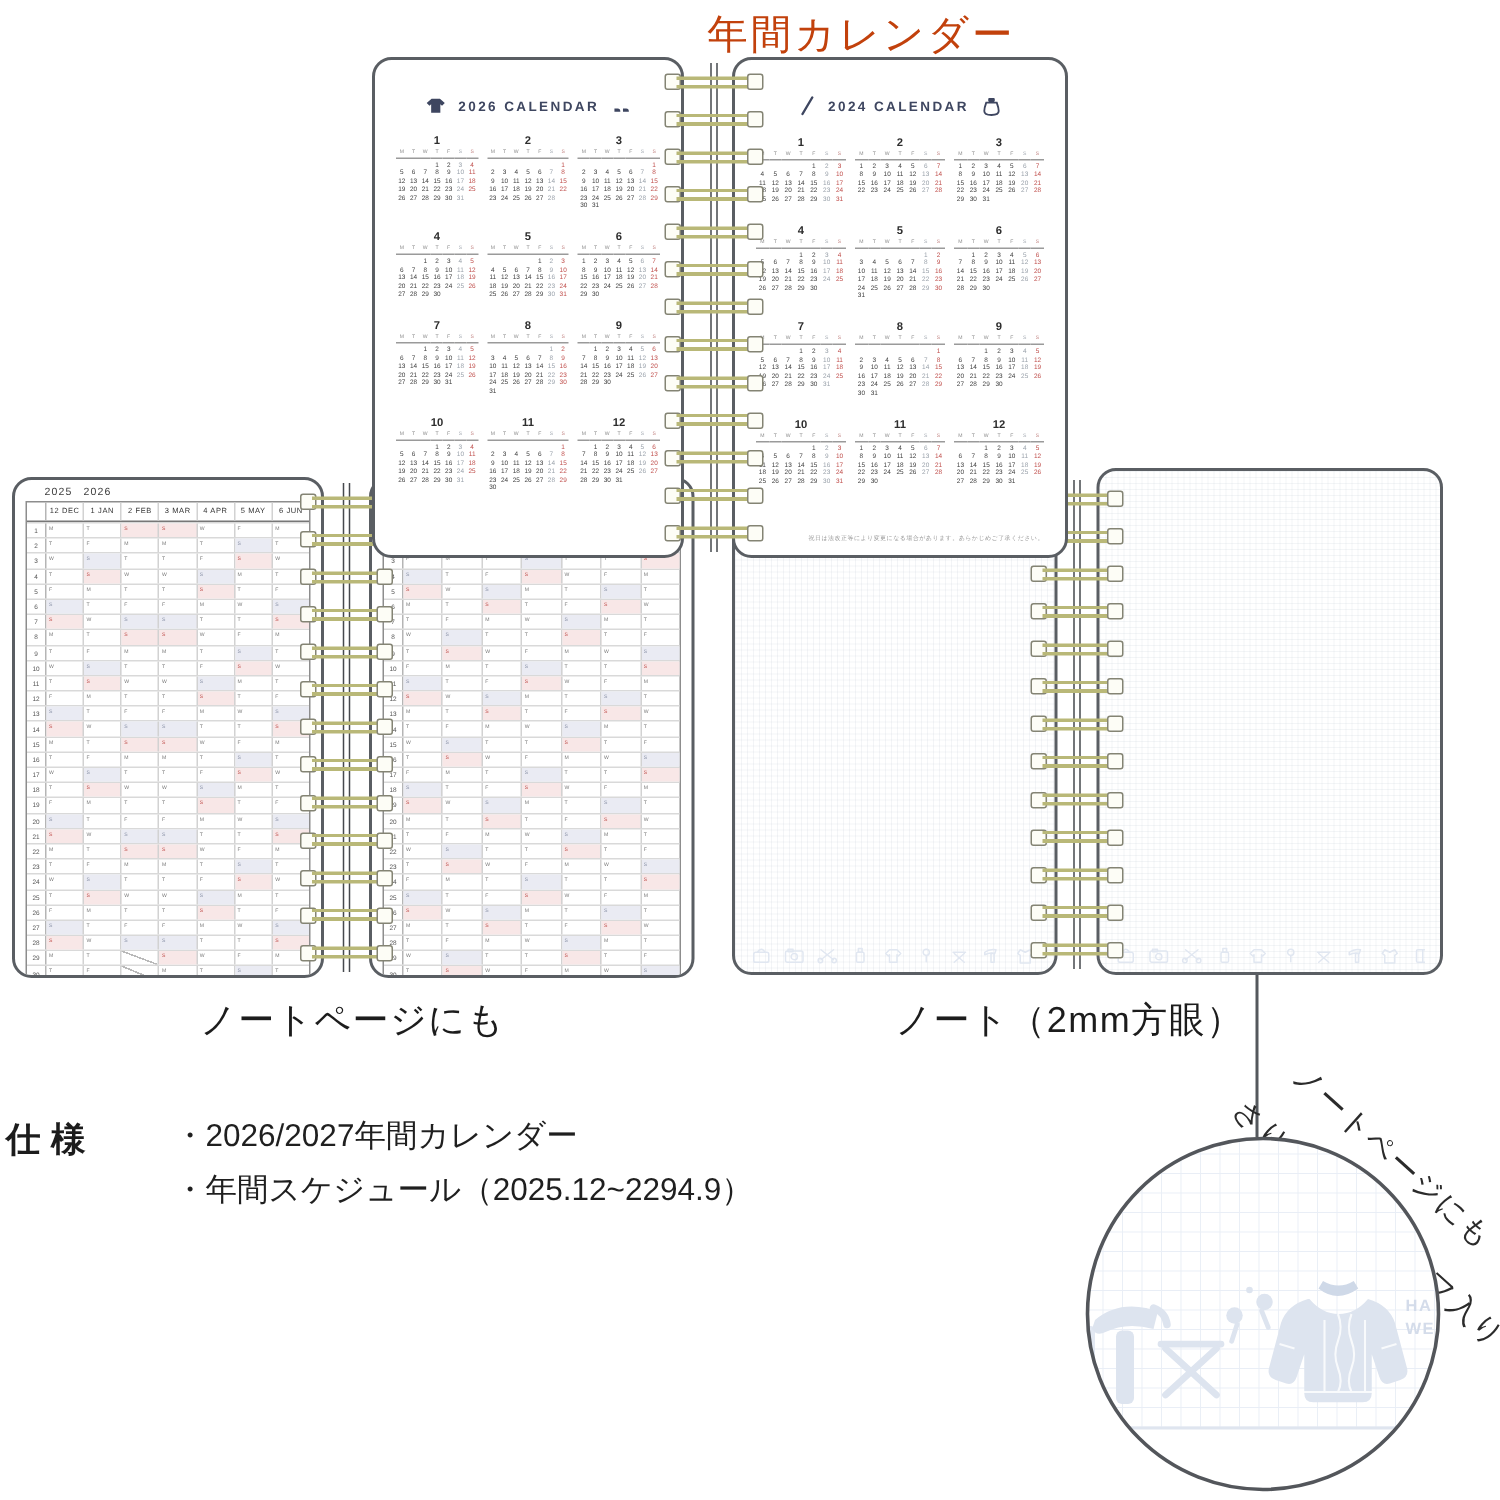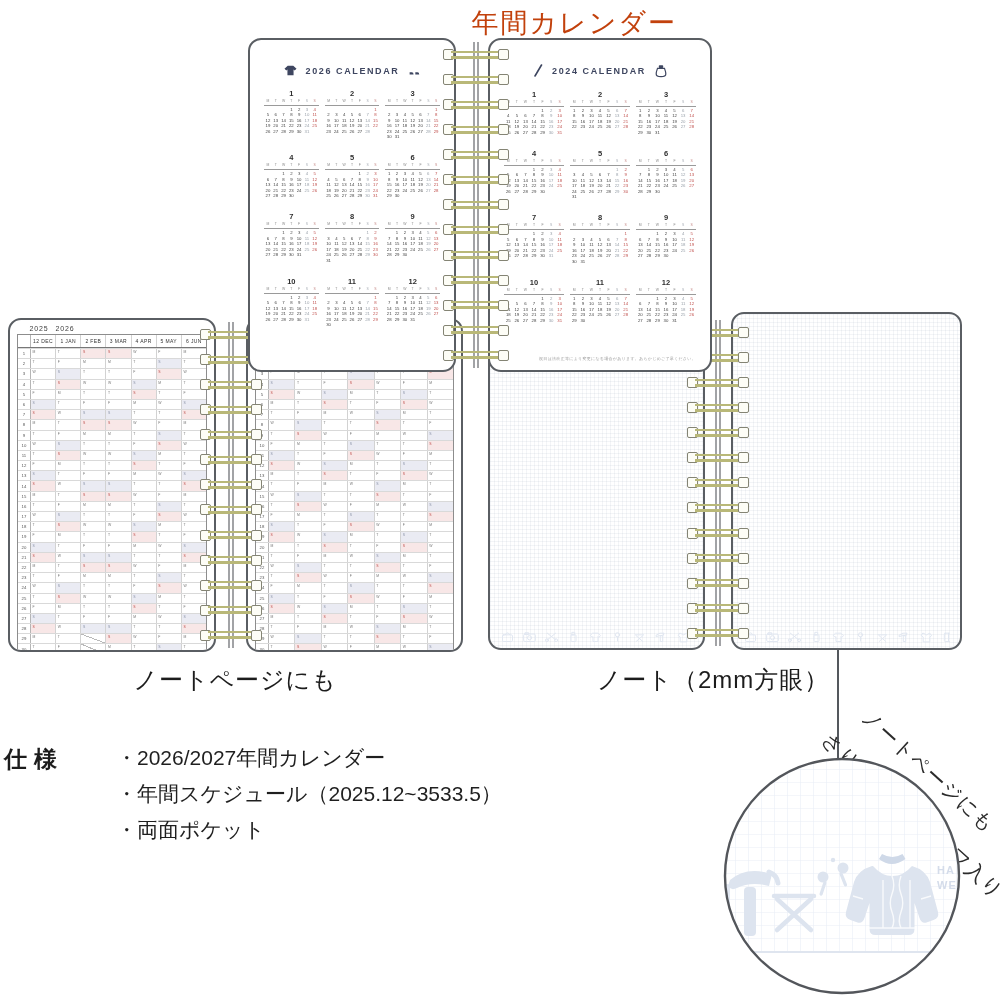--- a/index.html
+++ b/index.html
@@ -2981,22 +2981,21 @@
       </div>
     </div>
 </div>
 
 <div class="abs mid-caption" style="left:55px;top:664px;width:360px;">ノートページにも</div>
 <div class="abs mid-caption" style="left:538px;top:664px;width:350px;">ノート（2mm方眼）</div>
 
 <div class="abs spec-head" style="left:4px;top:744px;font-weight:bold;">仕様</div>
 <div class="abs" style="left:103px;top:740px;margin-left:13px;" id="spec-list">
     <div class="spec-item">・2026/2027年間カレンダー</div>
-    <div class="spec-item">・年間スケジュール（2025.12~3533.5）</div>
-    <div class="spec-item">・両面ポケット</div>
+    <div class="spec-item">・年間スケジュール（2025.12~2294.9）</div>
   </div>
 
 <div class="callout-line" style="left:837px;top:649px;height:109px;"></div>
 <div class="rot-label" style="left:874px;top:704px;">ノートページにも</div>
 <div class="rot-label" style="left:834px;top:727px;">さりげないモチーフ入り</div>
 
 <div class="abs" style="left:722px;top:756px;width:240px;height:240px;z-index:20;">
   <svg width="240" height="240" viewBox="0 0 240 240">
     <defs>
       <clipPath id="cclip">

